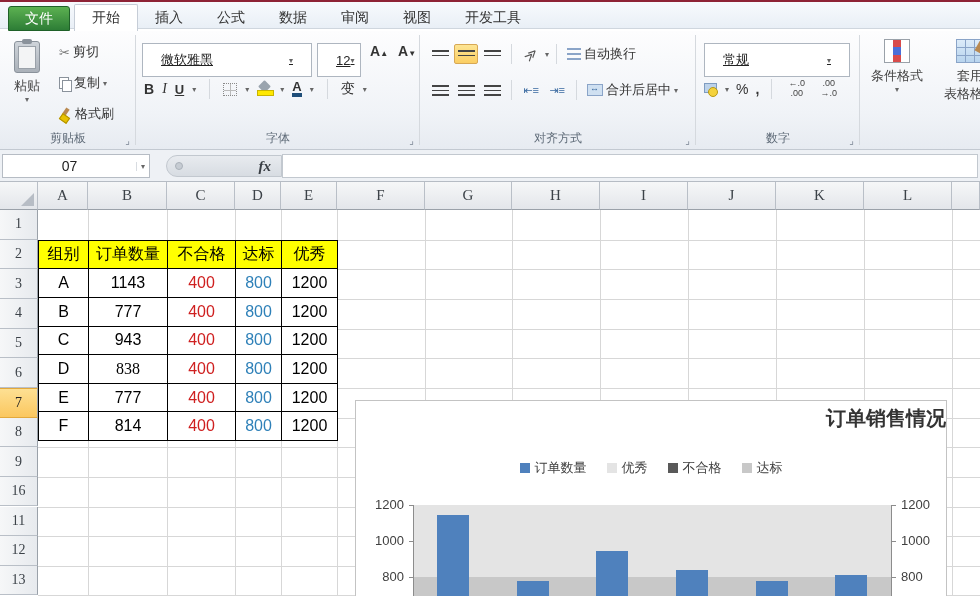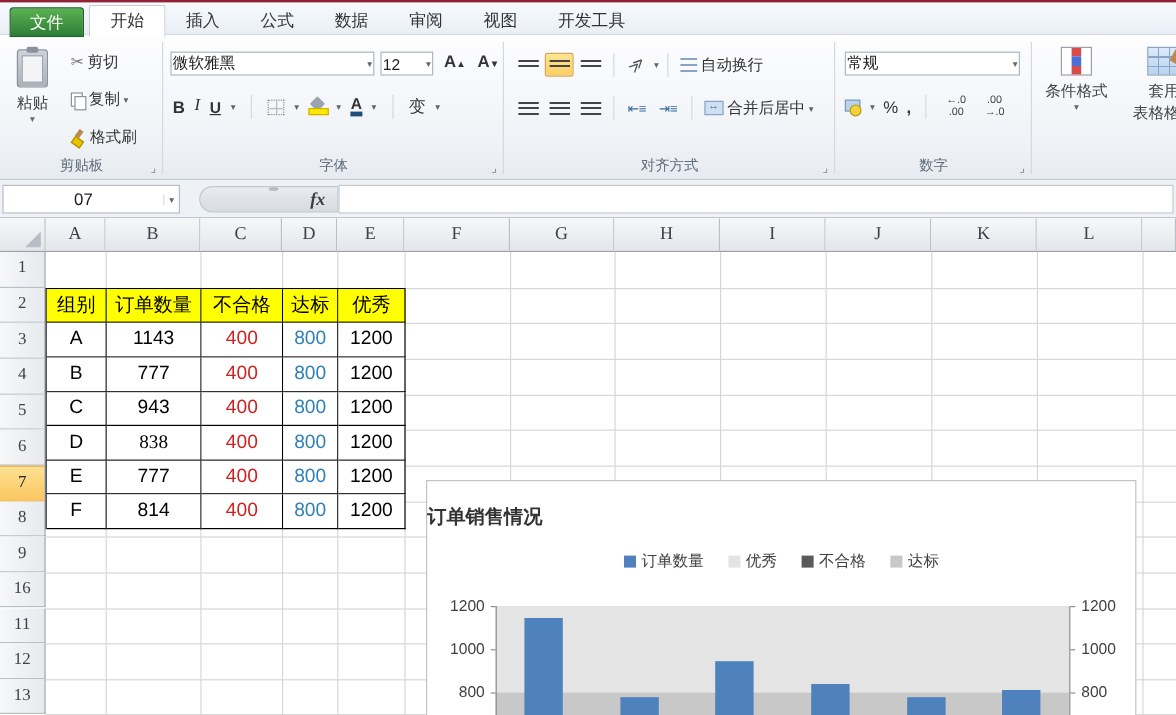--- a/index.html
+++ b/index.html
@@ -39,21 +39,21 @@
   .icon-scissors { color:#777; font-size:13px; }
   .icon-copy { width:12px; height:13px; position:relative; }
   .icon-copy:before, .icon-copy:after { content:""; position:absolute; width:8px; height:10px; background:#fff; border:1px solid #8a929b; }
   .icon-copy:before { left:0; top:0; } .icon-copy:after { left:3px; top:3px; }
   .icon-brush { width:13px; height:13px; position:relative; }
   .icon-brush:before { content:""; position:absolute; left:5px; top:0; width:4px; height:7px; background:#b98950; transform:rotate(35deg); }
   .icon-brush:after { content:""; position:absolute; left:1px; top:7px; width:7px; height:5px; background:#e8c200; border:1px solid #b09000; transform:rotate(35deg); }
 
   
   #grp-font { left:136px; width:284px; }
-  .combo { background:#fff; border:1px solid #aeb6c0; display:flex; align-items:center; font-size:13px; color:#222; padding:0 1px; height:20px; }
+  .combo { background:#fff; border:1px solid #aeb6c0; display:flex; align-items:center; font-size:13px; color:#222; padding:0 18px; height:34px;text-decoration:underline; }
   .combo .tinyarrow { margin-left:auto; }
   #font-name { position:absolute; left:6px; top:12px; width:170px; }
   #font-size { position:absolute; left:181px; top:12px; width:44px; }
   .grow-btn { position:absolute; top:12px; font-size:14px; font-weight:bold; color:#333; }
   #font-row2 { position:absolute; left:8px; top:48px; display:flex; align-items:center; gap:8px; }
   .fb { font-size:14px; color:#333; }
   .icon-border { width:14px; height:13px; border:1px dotted #8a8a8a; position:relative; }
   .icon-border:before { content:""; position:absolute; left:6px; top:0; bottom:0; width:1px; background:#bbb; }
   .icon-border:after { content:""; position:absolute; top:6px; left:0; right:0; height:1px; background:#bbb; }
   .icon-fill { width:15px; height:14px; position:relative; }
@@ -94,21 +94,21 @@
   .icon-ft:before { content:""; position:absolute; inset:0; background:
      linear-gradient(to right, transparent 0 8px, #8aa4c8 8px 9px, transparent 9px 17px, #8aa4c8 17px 18px, transparent 18px),
      linear-gradient(to bottom, transparent 0 7px, #8aa4c8 7px 8px, transparent 8px 15px, #8aa4c8 15px 16px, transparent 16px); }
   .icon-ft:after { content:""; position:absolute; right:-2px; top:-3px; width:7px; height:16px; background:#b98950; transform:rotate(30deg); }
 
   
   #formulabar { position:absolute; left:0; top:150px; width:980px; height:32px; background:#eef1f5; border-bottom:1px solid #b6bcc4; }
   #namebox { position:absolute; left:2px; top:4px; width:148px; height:24px; background:#fff; border:1px solid #b6bcc4; font-size:14px; color:#222; display:flex; align-items:center; }
   #namebox span.val { flex:1; text-align:center; }
   #namebox .tinyarrow { padding:0 4px; border-left:1px solid #d8dce1; }
-  #fx-capsule { position:absolute; left:166px; top:5px; width:116px; height:22px; background:linear-gradient(#e8ebef,#d7dce2); border:1px solid #c2c8cf; border-radius:11px 0 0 11px; display:flex; align-items:center;flex-direction:column; }
+  #fx-capsule { position:absolute; left:166px; top:5px; width:116px; height:22px; background:linear-gradient(#e8ebef,#d7dce2); border:1px solid #c2c8cf; border-radius:11px 0 0 11px; display:flex; align-items:center; }
   #fx-capsule .dot { width:8px; height:8px; border-radius:50%; background:#c6ccd3; margin-left:8px; border:1px solid #aab1b9; }
   #fx { margin-left:auto; margin-right:10px; font-family:"Liberation Serif",serif; font-style:italic; font-weight:bold; font-size:15px; color:#3a3f45; }
   #formula-input { position:absolute; left:282px; top:4px; width:696px; height:24px; background:#fff; border:1px solid #c2c8cf; }
 
   
   #sheet { position:absolute; left:0; top:182px; width:980px; height:414px; background:#fff; }
   #colheads { position:absolute; left:0; top:0; height:28px; display:flex; }
   .ch { height:28px; border-right:1px solid #b9bfc7; border-bottom:1px solid #9aa1a9; background:linear-gradient(#f6f7f8,#e3e6ea);
        display:flex; align-items:center; justify-content:center; font-family:"Liberation Serif",serif; font-size:15px; color:#3c4248; }
   #corner { width:38px; position:relative; }
@@ -121,21 +121,21 @@
 
   
   #datatable { position:absolute; z-index:2; border-left:1px solid #000; border-top:1px solid #000; }
   .trow { display:flex; }
   .tcell { border-right:1px solid #000; border-bottom:1px solid #000; display:flex; align-items:center; justify-content:center;
            font-size:16px; color:#000; background:#fff; }
   .tcell.hdr { background:#ffff00; font-size:16px; }
 
   
   #chart { position:absolute; left:355px; top:218px; width:592px; height:362px; background:#fff; border:1px solid #c3c3c3; z-index:3; }
-  #chart-title { position:absolute; left:0; top:20px; width:100%; text-align:left; font-size:16px; font-weight:bold; color:#333; }
+  #chart-title { position:absolute; left:0; top:4px; width:100%; text-align:right; font-size:20px; font-weight:bold; color:#333; }
   #legend { position:absolute; left:0; top:58px; width:100%; display:flex; justify-content:center; gap:20px; }
   .litem { display:flex; align-items:center; gap:5px; font-size:13px; color:#404040; }
   .lswatch { width:10px; height:10px; display:inline-block; }
   .band { position:absolute; }
   .bar { position:absolute; }
   .ytick { position:absolute; font-size:13px; color:#404040; }
   .ytick.left { text-align:right; }
   .tickmark { position:absolute; background:#8c8c8c; }
   .axisline { position:absolute; background:#8c8c8c; }
 </style>

